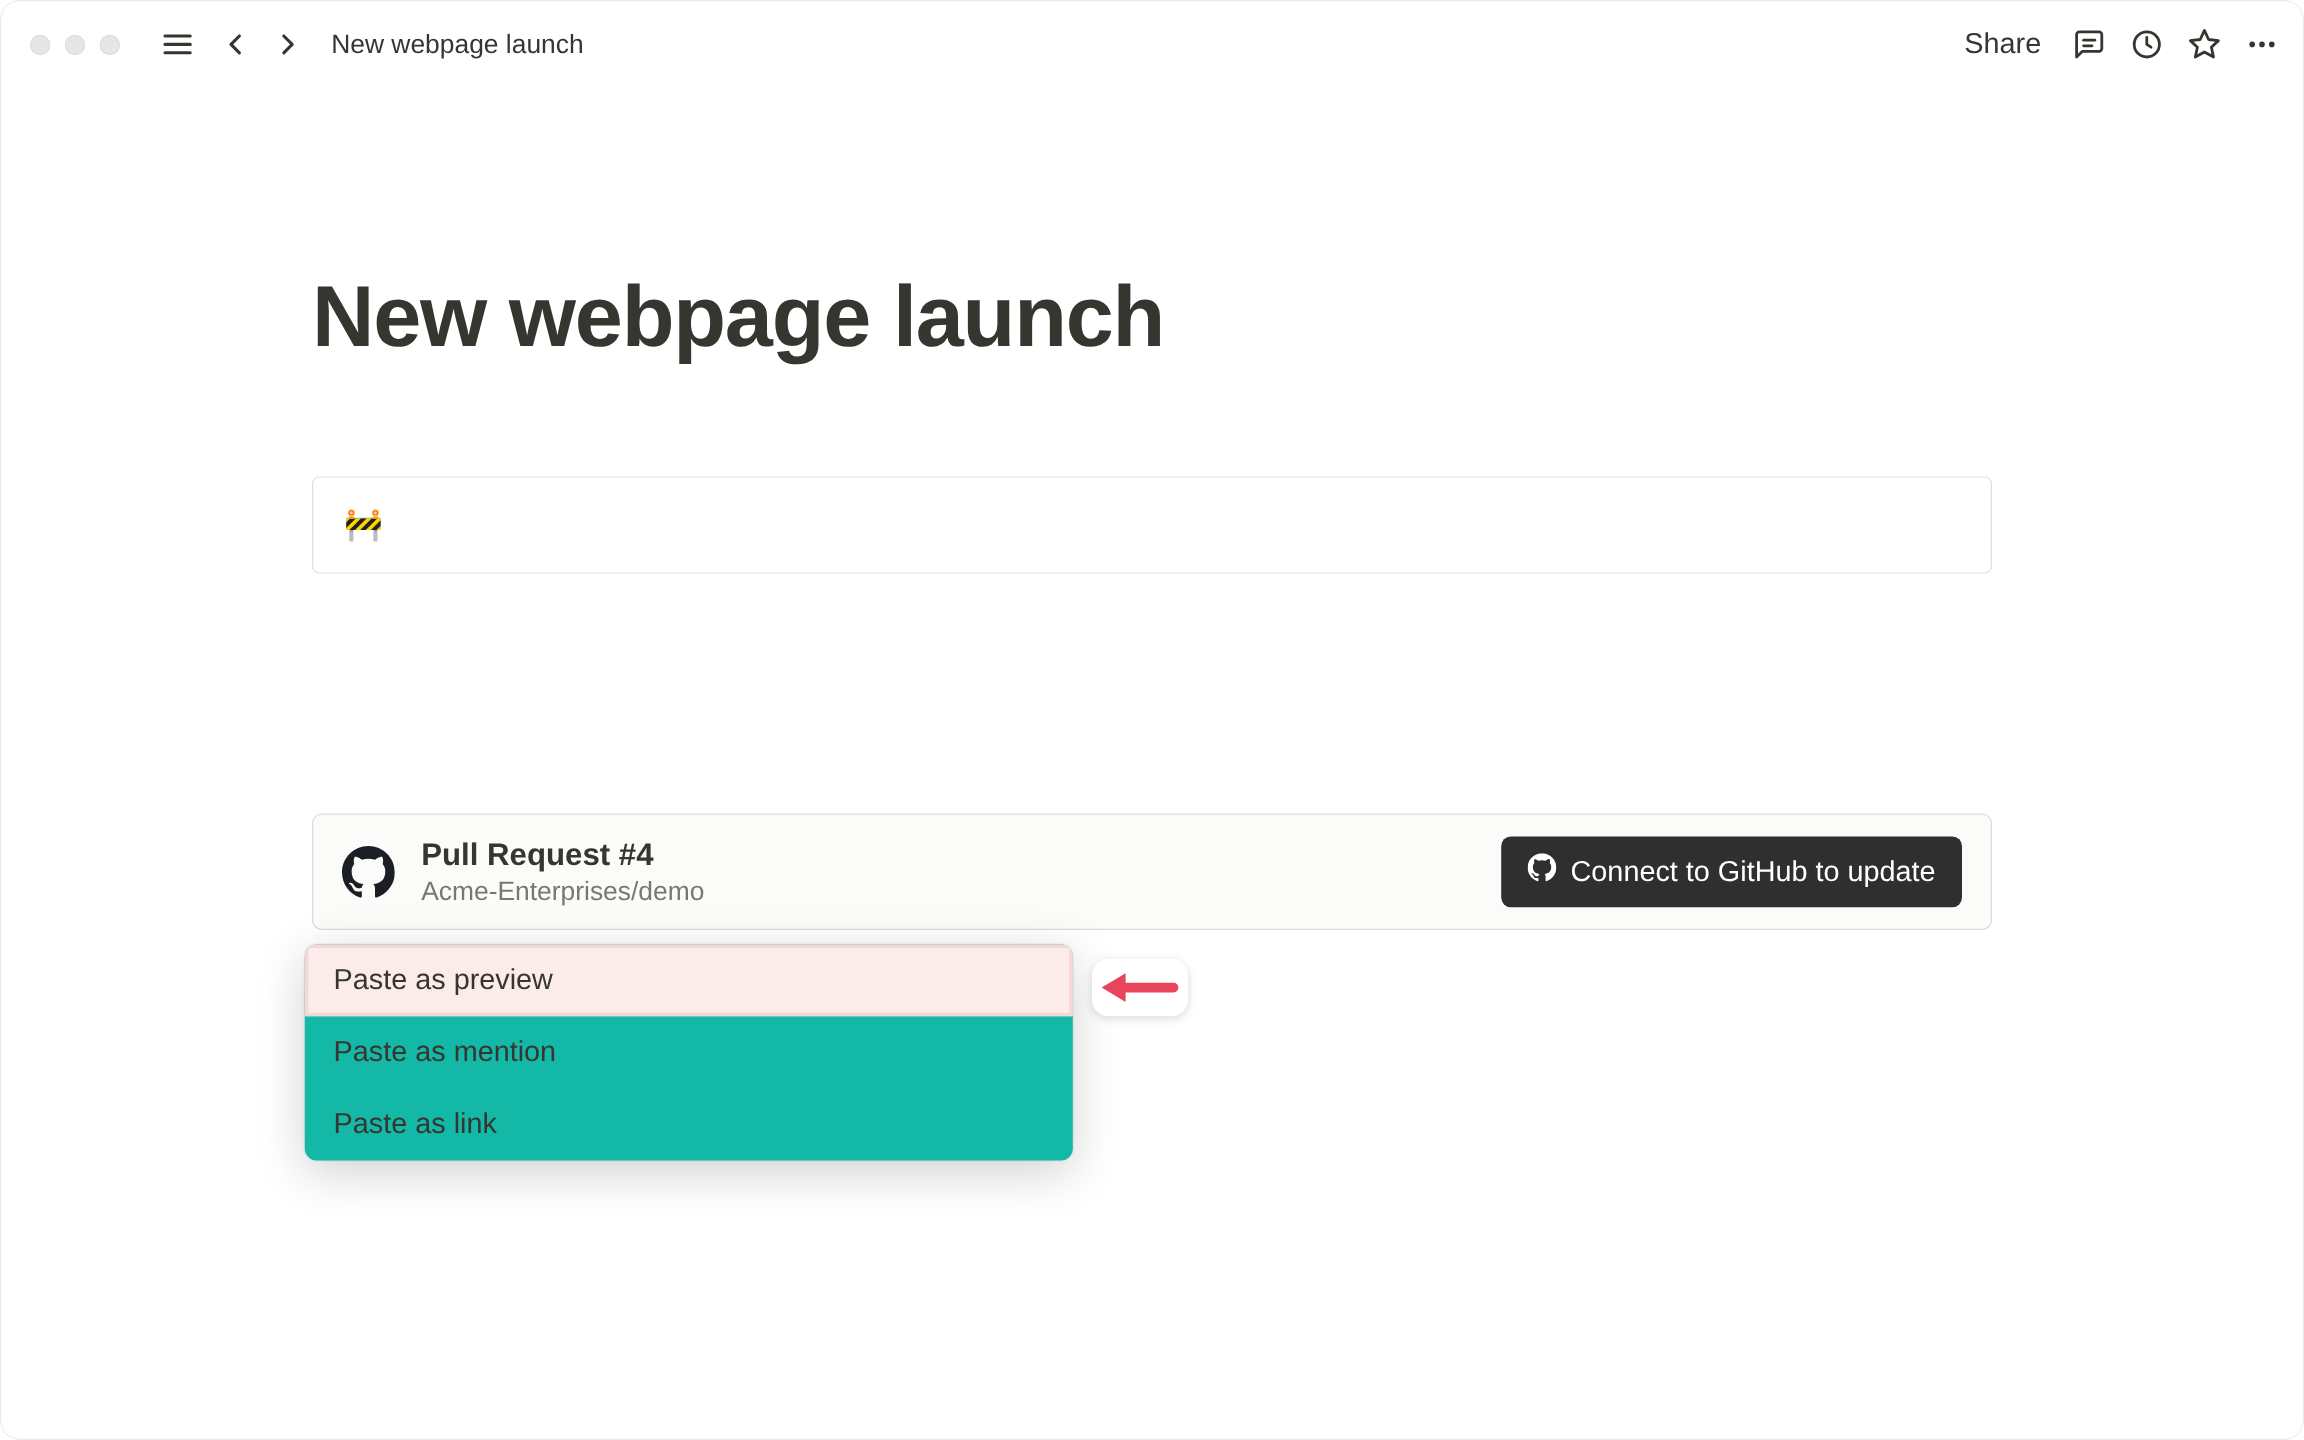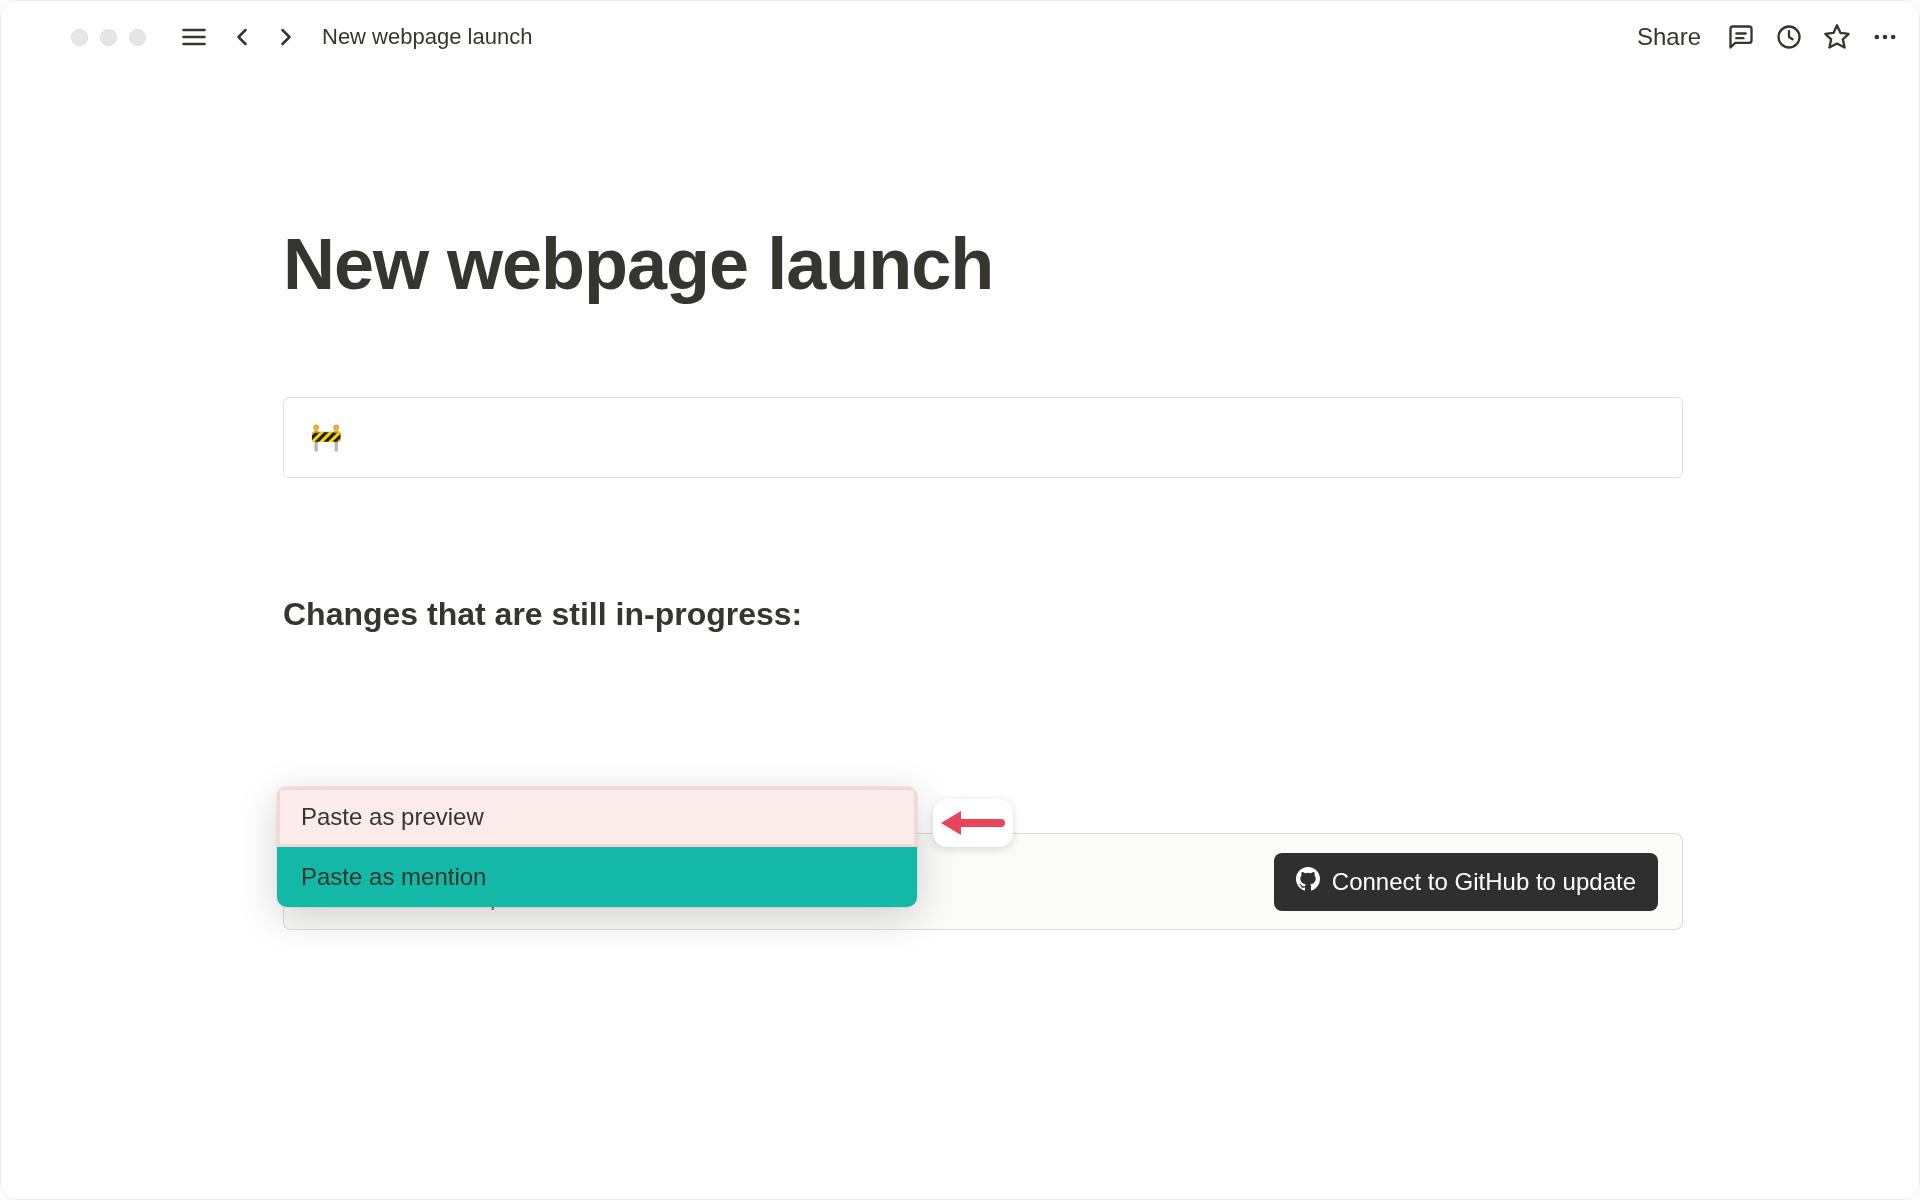--- a/index.html
+++ b/index.html
@@ -10,21 +10,20 @@
     color: #37352f;
     border-radius: 16px;
     overflow: hidden;
     position: relative;
   }
   .window {
     width: 100%; height: 100%;
     display: flex; flex-direction: column;
     border: 1px solid rgba(0,0,0,0.08);
     border-radius: 16px;
-    padding-left: 46px;
   }
   .topbar {
     height: 72px;
     display: flex;
     align-items: center;
     padding: 0 16px;
     gap: 12px;
   }
   .traffic { display: flex; gap: 12px; margin-right: 18px; padding-left: 8px;}
   .dot { width: 17px; height: 17px; border-radius: 50%; background: #e6e6e6; border:1px solid #dcdcdc;}
@@ -193,25 +192,25 @@
 
   <div class="main">
     <div class="content">
 
       <h1 class="page-title">New webpage launch</h1>
 
       <div class="callout">
         <span class="emoji">🚧</span>
       </div>
 
-      <h2 class="section-heading">Changes that are still in-progress:</h2>
 
       <div class="paste-menu" style="left:-6px; top:564px;">
         <div class="paste-item highlight">Paste as preview</div>
         <div class="paste-item">Paste as mention</div>
+        <div class="paste-item">Paste as link</div>
       </div>
 
       <div class="arrow-annot" style="left:650px; top:576px;">
         <svg width="80" height="48" viewBox="0 0 80 48">
           <rect x="0" y="0" width="80" height="48" rx="14" fill="#fff"></rect>
           <line x1="68" y1="24" x2="20" y2="24" stroke="#e9455a" stroke-width="8" stroke-linecap="round"></line>
           <polygon points="8,24 28,12 28,36" fill="#e9455a"></polygon>
         </svg>
       </div>
 

